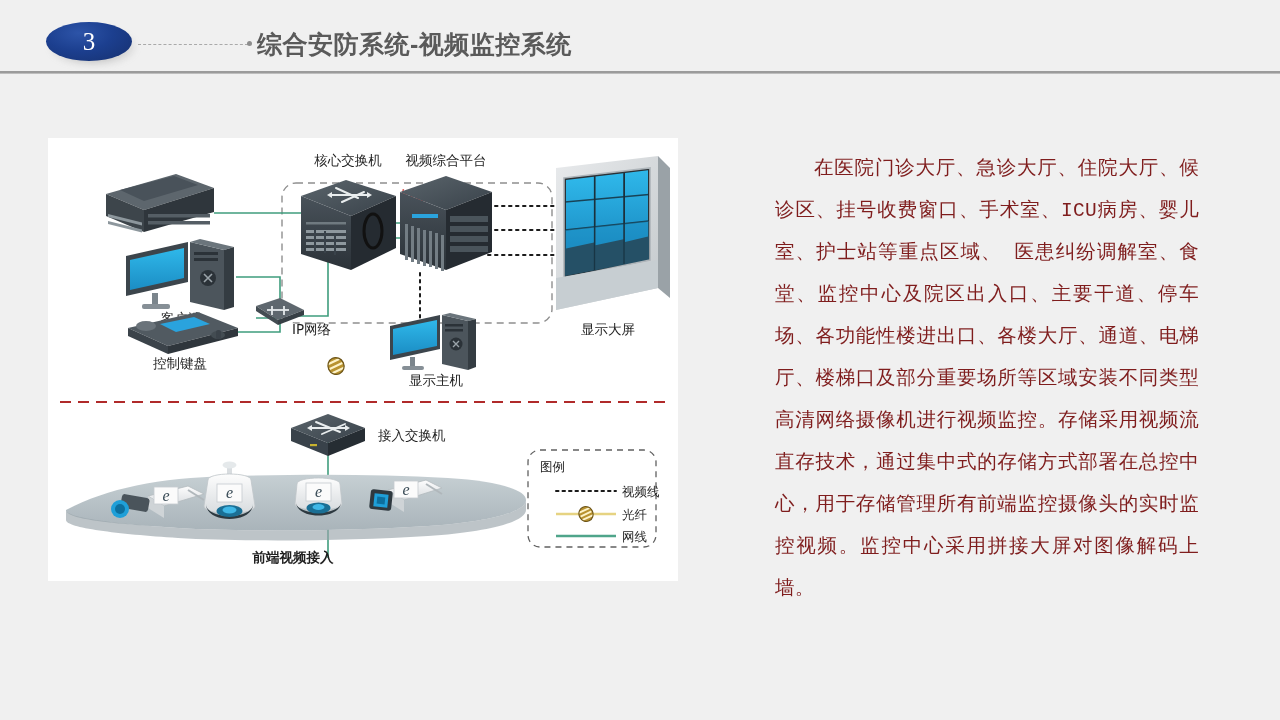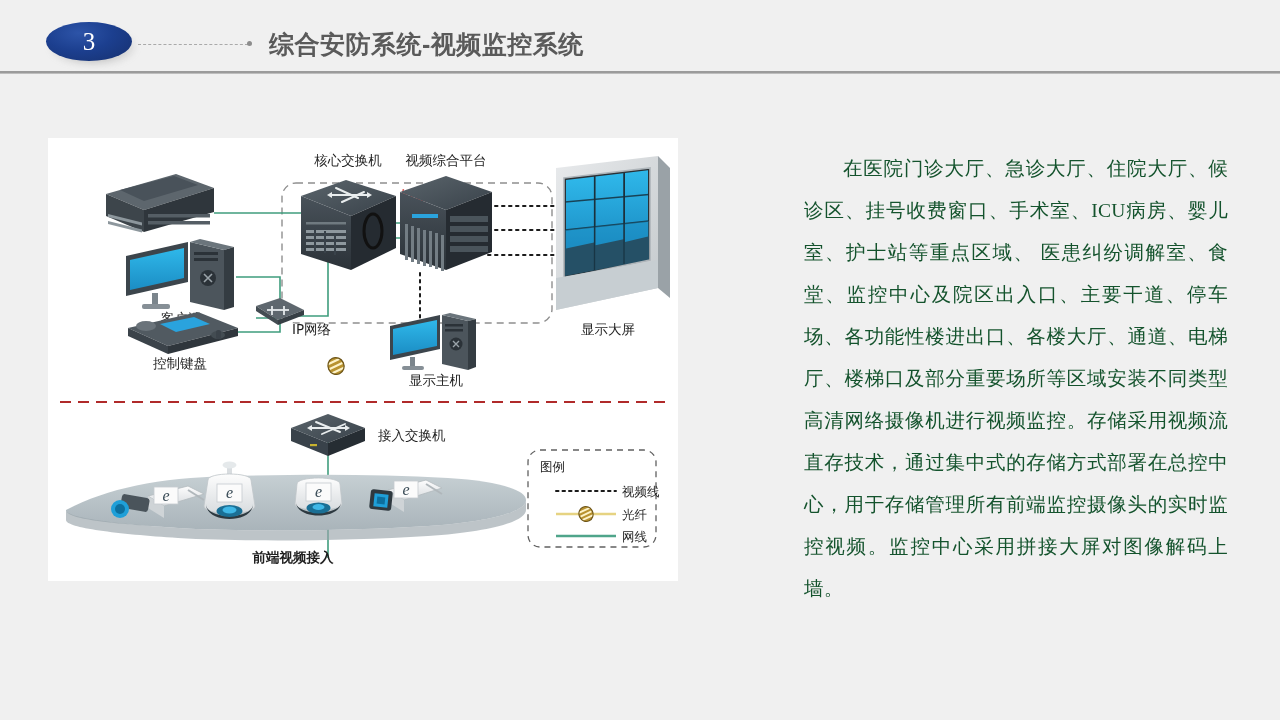--- a/index.html
+++ b/index.html
@@ -40,41 +40,40 @@
   }
   #leader-dot{
     position:absolute;left:247px;top:41px;width:5px;height:5px;border-radius:50%;
     background:#8d8d8d;
   }
   #title{
     position:absolute;left:257px;top:28px;
     font-size:25px;font-weight:bold;color:#5a5a5a;
     letter-spacing:0.5px;
     white-space:nowrap;
-    margin-left:12px;
   }
   #header-rule{
     position:absolute;left:0;top:71px;width:1280px;height:3px;
     background:linear-gradient(to bottom,#9b9b9b 0%,#9b9b9b 60%,#d6d6d6 100%);
   }
 
   
   #diagram-panel{
     position:absolute;left:48px;top:138px;width:630px;height:443px;
     background:#ffffff;
   }
   #diagram-svg{display:block;}
 
   
   #body-text{
-    position:absolute;left:804px;top:148px;width:424px;
-    font-family:Liberation Serif, serif;
+    position:absolute;left:775px;top:148px;width:424px;
+    font-family:Liberation Mono, monospace;
     font-size:19.5px;
     line-height:42px;
-    color:#14532d;
+    color:#7f1d1d;
     text-align:justify;
     text-indent:2em;
     letter-spacing:0.2px;
   }
 </style>
 </head>
 <body>
 
 <div id="header">
   <div id="badge-wrap">

